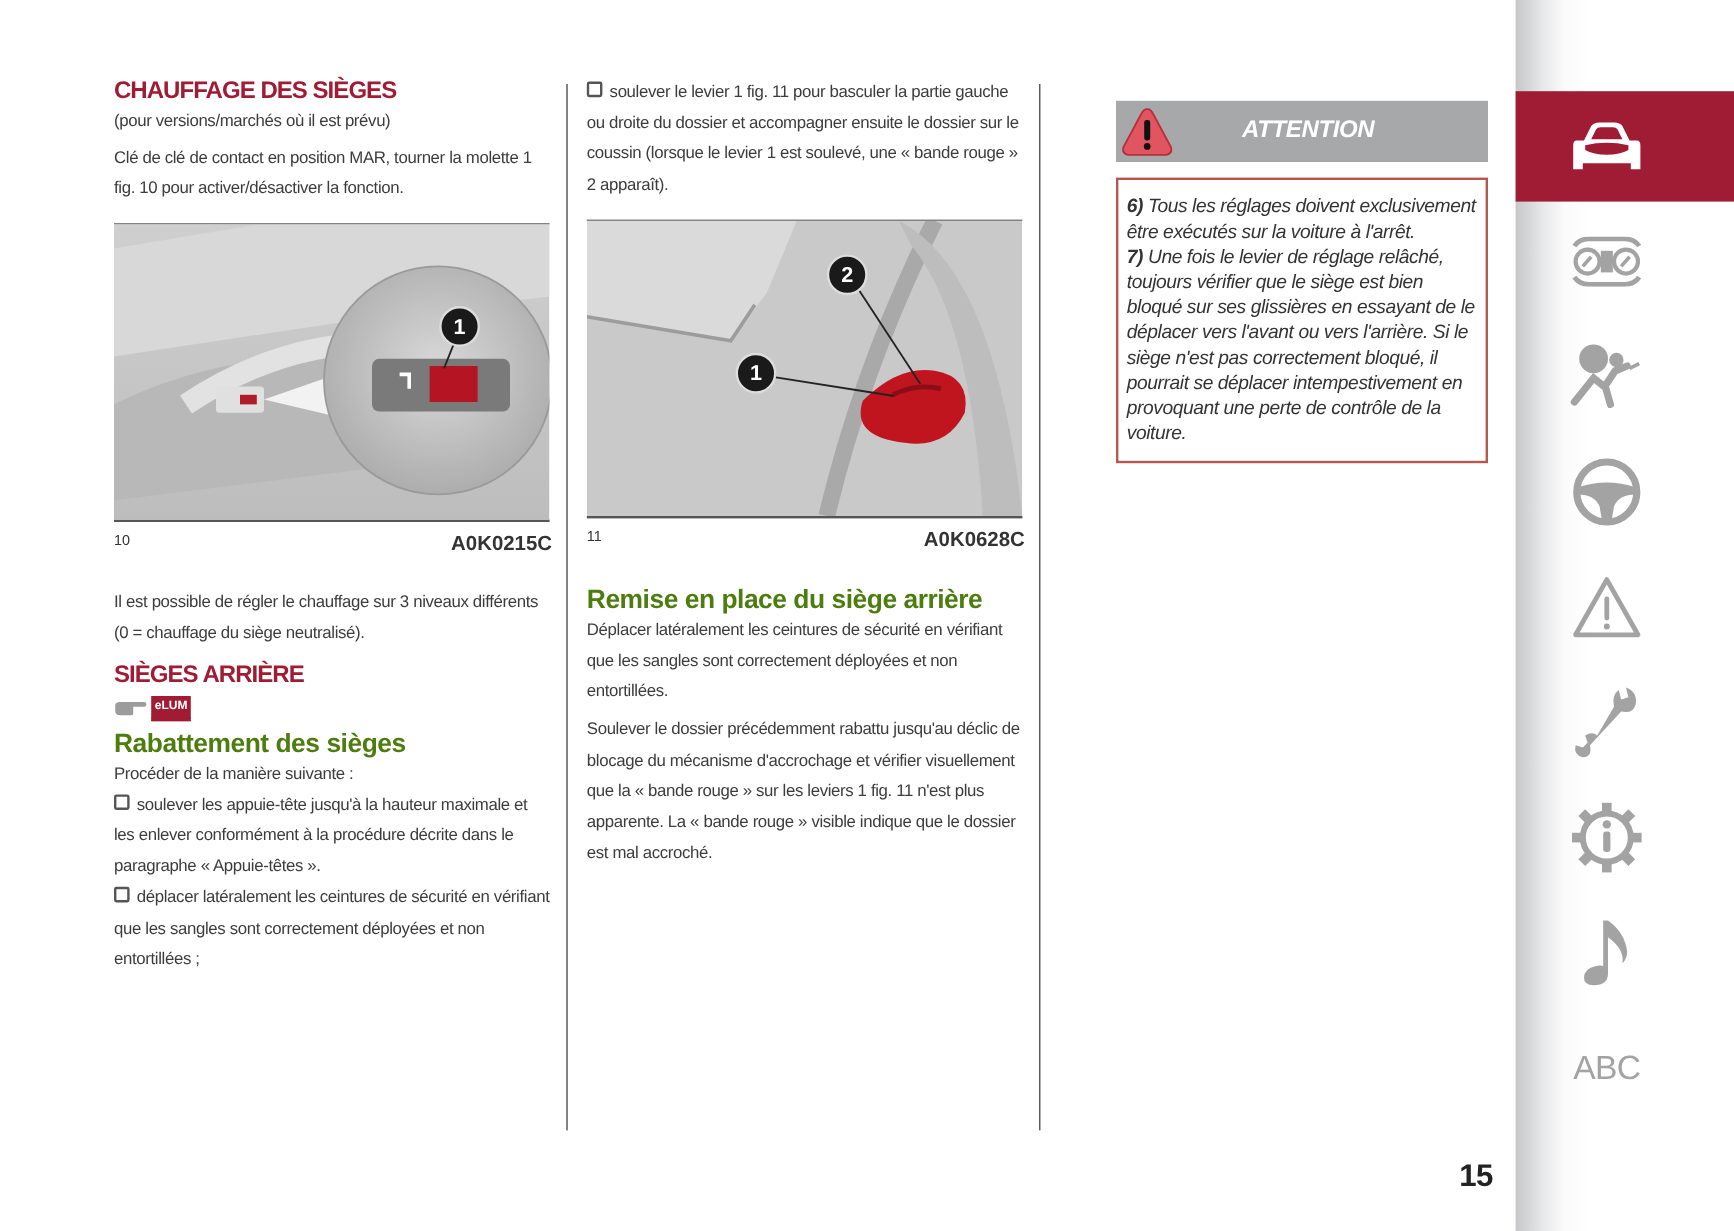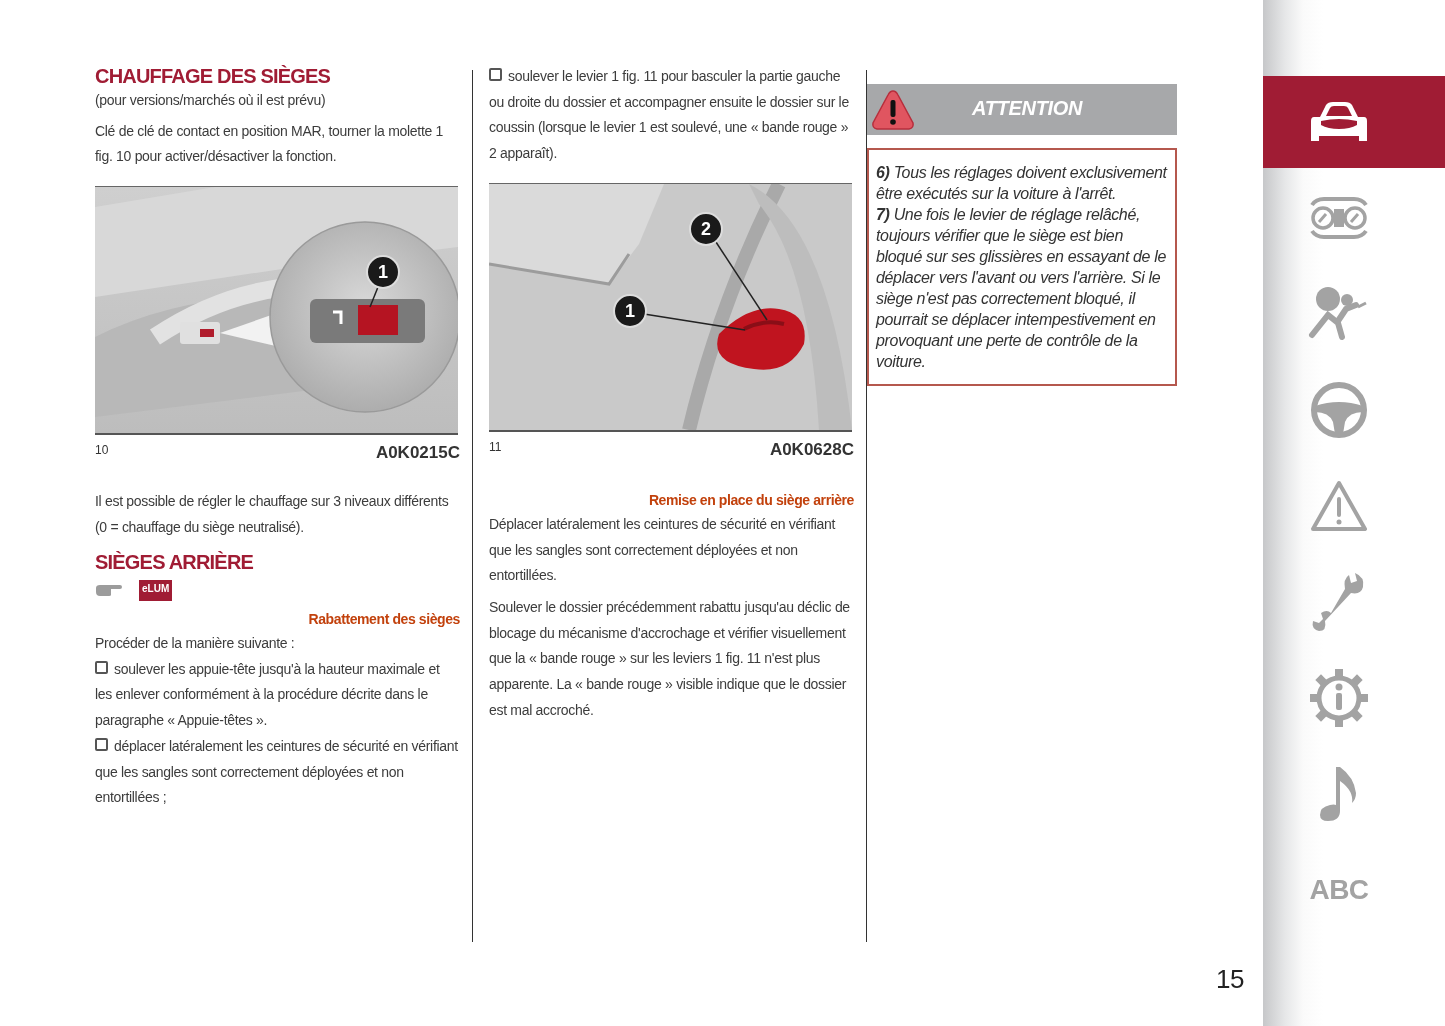--- a/index.html
+++ b/index.html
@@ -1,42 +1,42 @@
 <!DOCTYPE html>
 <html><head>
 <meta charset="utf-8">
 <style>
   html, body { margin:0; padding:0; }
   body { width:1445px; height:1026px; background:#ffffff; position:relative; overflow:hidden;
          font-family:"Liberation Sans", sans-serif; color:#3a3a3a; }
   .col { position:absolute; top:64px; }
   .col1 { left:95px; width:365px; }
   .col2 { left:489px; width:365px; }
-  .col3 { left:867px; width:310px; }
+  .col3 { left:930px; width:310px; }
   .vline { position:absolute; top:70px; width:1px; background:#333; height:872px; }
   .h1 { color:#a01c34; font-weight:bold; font-size:20px; letter-spacing:-0.8px; line-height:24px; margin:0; }
-  .h2 { color:#c2410c; font-weight:bold; font-size:14px; letter-spacing:-0.4px; line-height:24px; margin:0;text-align:right; }
+  .h2 { color:#4d7c0f; font-weight:bold; font-size:22px; letter-spacing:-0.4px; line-height:24px; margin:0; }
   p { margin:0; font-size:14px; line-height:25.7px; letter-spacing:-0.3px; color:#3c3c3c; }
   .gap { height:6px; }
   .bullet { display:inline-block; width:13px; height:13px; border:2.5px solid #555; border-radius:2px; box-sizing:border-box; margin-right:6px; vertical-align:0px; }
   .figure { position:relative; width:363px; height:246px; border-top:1px solid #666; border-bottom:2px solid #555; overflow:hidden; }
   .figcap { display:flex; justify-content:space-between; font-size:12px; margin-top:8px; color:#333; }
   .figcap .code { font-weight:bold; font-size:17px; }
   .callout { position:absolute; width:30px; height:30px; border-radius:50%; background:#1a1a1a; border:2px solid #ddd; color:#fff; font-weight:bold; font-size:18px; text-align:center; line-height:30px; }
   .att-head { height:51px; background:#a7a8aa; position:relative; margin-top:20px; }
   .att-title { position:absolute; left:0; right:0; top:13px; text-align:center; padding-left:105px; box-sizing:border-box; text-align:left; color:#fff; font-style:italic; font-weight:bold; font-size:20px; letter-spacing:-0.3px; }
   .att-body { margin-top:13px; border:2px solid #b5584e; padding:12px 8px 12px 7px; }
   .att-body p { font-style:italic; font-size:16px; line-height:21px; letter-spacing:-0.35px; color:#333; }
   .att-body b { font-style:italic; }
   .sidebar { position:absolute; left:1263px; top:0; width:182px; height:1026px; background:linear-gradient(to right, #c6c7c9 0px, #e6e7e8 22px, #fafafa 40px, #ffffff 60px); }
   .side-item { position:absolute; left:0; width:182px; height:92px; display:flex; align-items:center; justify-content:center; }
   .side-item.active { background:#a01c34; }
   .side-item svg { margin-left:-30px; }
-  .pagenum { position:absolute; left:1216px; top:964px; font-weight:normal; font-size:26px; color:#222; letter-spacing:-0.5px; }
-  .elum { display:inline-flex; align-items:center; gap:16px; margin-top:6px; }
+  .pagenum { position:absolute; left:1216px; top:964px; font-weight:bold; font-size:26px; color:#222; letter-spacing:-0.5px; }
+  .elum { display:inline-flex; align-items:center; gap:3px; margin-top:6px; }
   .elum-badge { background:#a01c34; color:#fff; font-size:10px; font-weight:bold; padding:3px 3px; border-bottom:3px double #a01c34; line-height:12px; }
 </style>
 </head>
 <body>
 
 <div class="col col1">
   <h1 class="h1">CHAUFFAGE DES SIÈGES</h1>
   <p>(pour versions/marchés où il est prévu)</p>
   <div style="height:5px"></div>
   <p>Clé de clé de contact en position MAR, tourner la molette 1 fig. 10 pour activer/désactiver la fonction.</p>
@@ -201,15 +201,15 @@
       <circle cx="31" cy="20" r="3.5" fill="#a3a3a3"></circle>
       <rect x="28" y="26" width="6" height="17" rx="2" fill="#a3a3a3"></rect>
     </svg>
   </div>
   <div class="side-item" style="top:748px;">
     <svg width="50" height="62" viewBox="0 0 50 62">
       <path d="M22 4 L26 4 Q40 14 42 30 Q42 36 38 40 Q40 28 26 18 L26 48 Q26 58 14 58 Q6 58 6 52 Q6 44 16 42 Q20 41 22 42 Z" fill="#a3a3a3"></path>
     </svg>
   </div>
   <div class="side-item" style="top:844px;">
-    <span style="margin-left:-30px; font-weight:bold; font-size:28px; color:#a3a3a3; letter-spacing:-0.5px;text-align:center;">ABC</span>
+    <span style="margin-left:-30px; font-weight:normal; font-size:28px; color:#a3a3a3; letter-spacing:-0.5px;text-align:center;">ABC</span>
   </div>
 </div>
 
 </body></html>

